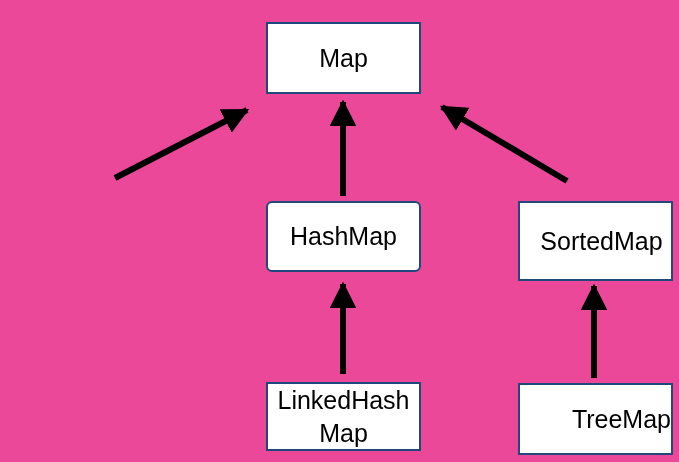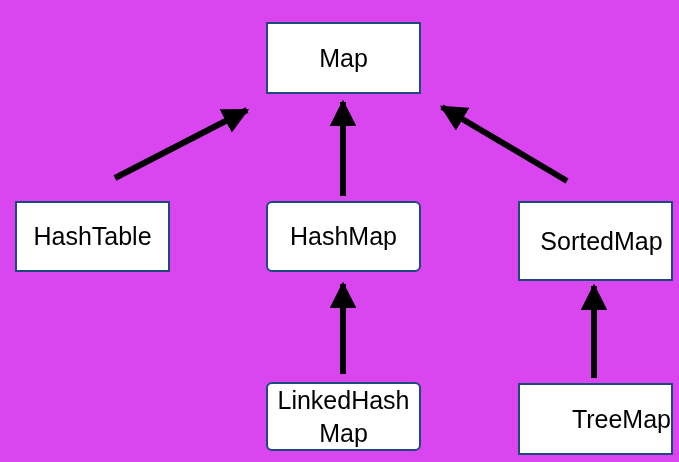--- a/index.html
+++ b/index.html
@@ -5,21 +5,21 @@
   html, body {
     margin: 0;
     padding: 0;
     background: #ffffff;
     font-family: "Liberation Sans", "DejaVu Sans", sans-serif;
   }
   .canvas {
     position: relative;
     width: 679px;
     height: 462px;
-    background: #d946ef;
+    background: #ec4899;
     overflow: hidden;
   }
   .node {
     position: absolute;
     box-sizing: border-box;
     background: #ffffff;
     border: 2px solid var(--box-border, #1f497d);
     display: flex;
     align-items: center;
     justify-content: center;
@@ -27,21 +27,21 @@
     font-size: 25px;
     color: #000000;
     white-space: pre-line;
     line-height: 1.3;
   }
   
   .node-map            { left: 266px; top: 22px;  width: 155px; height: 72px; }
   .node-hashtable      { left: 15px;  top: 201px; width: 155px; height: 71px; }
   .node-hashmap        { left: 266px; top: 201px; width: 155px; height: 71px; border-radius: 6px; }
   .node-sortedmap      { left: 518px; top: 201px; width: 155px; height: 80px; padding-left: 12px; }
-  .node-linkedhashmap  { left: 266px; top: 382px; width: 155px; height: 69px; border-radius: 6px; }
+  .node-linkedhashmap  { left: 266px; top: 382px; width: 155px; height: 69px; }
   .node-treemap        { left: 518px; top: 383px; width: 155px; height: 72px; justify-content: flex-end; }
   .edges-layer {
     position: absolute;
     left: 0; top: 0;
     width: 679px;
     height: 462px;
     pointer-events: none;
   }
 </style>
 </head>
@@ -59,23 +59,20 @@
     <line stroke-width="6" marker-end="url(#arrowhead)" x1="343" y1="196" x2="343" y2="102" stroke="#000000"></line>
     <line stroke-width="6" marker-end="url(#arrowhead)" x1="567" y1="181" x2="442" y2="107" stroke="#000000"></line>
     <line stroke-width="6" marker-end="url(#arrowhead)" x1="343" y1="374" x2="343" y2="284" stroke="#000000"></line>
     <line stroke-width="6" marker-end="url(#arrowhead)" x1="594" y1="378" x2="594" y2="286" stroke="#000000"></line>
   </svg>
 
   <div class="node node-map">
     <span>Map</span>
   </div>
 
-  <div class="node node-hashtable">
-    <span>HashTable</span>
-  </div>
 
   <div class="node node-hashmap">
     <span>HashMap</span>
   </div>
 
   <div class="node node-sortedmap">
     <span>SortedMap</span>
   </div>
 
   <div class="node node-linkedhashmap">

